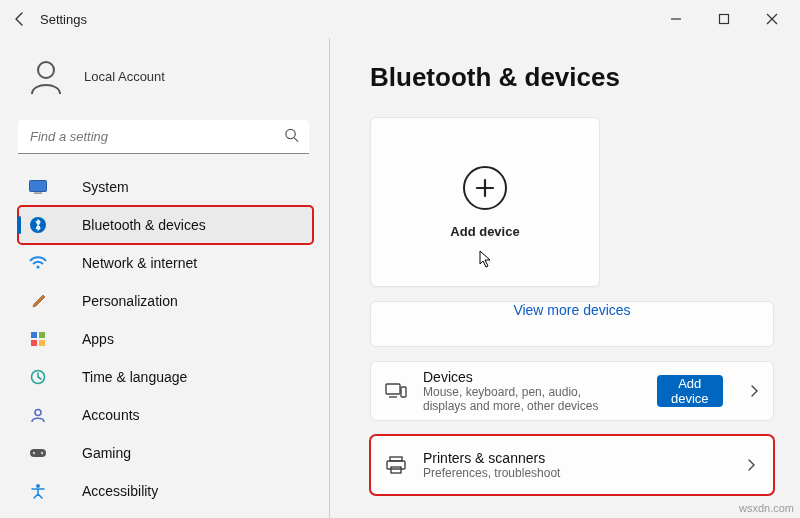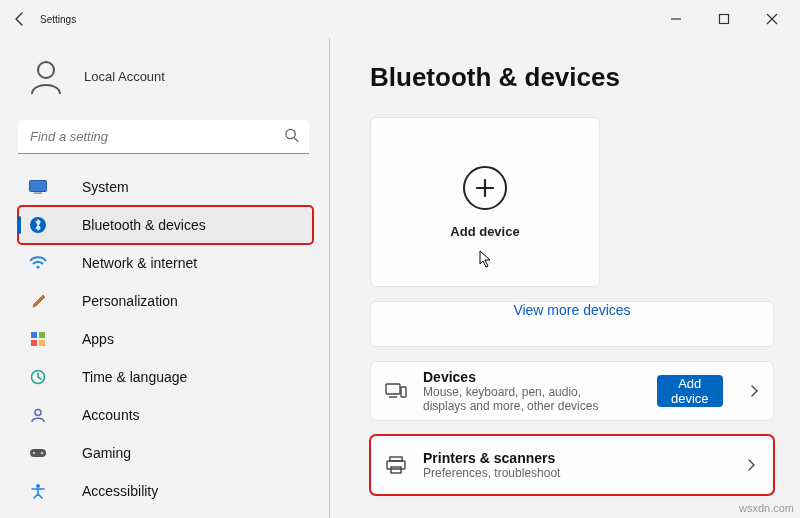--- a/index.html
+++ b/index.html
@@ -25,21 +25,21 @@
     height: 38px;
     display: flex;
     align-items: center;
     padding: 0 8px;
     background: #f3f3f3;
   }
   .titlebar .back {
     width: 24px; height: 24px; display:flex;align-items:center;justify-content:center;
     margin-right: 8px;
   }
-  .titlebar .title { font-size: 10px; color:#222; }
+  .titlebar .title { font-size: 13px; color:#222; }
   .winbtns { margin-left: auto; display: flex; gap: 8px; }
   .winbtn { width: 40px; height: 28px; display:flex;align-items:center;justify-content:center; }
   .body {
     flex: 1;
     display: flex;
     overflow: hidden;
   }
   .sidebar {
     width: 330px;
     padding: 6px 16px 0 18px;
@@ -143,21 +143,21 @@
     background: #fdfdfd;
     border: 1px solid #e5e5e5;
     border-radius: 6px;
     display:flex; align-items:center;
     padding: 0 14px;
     gap: 16px;
   }
   .setting-row.hl { outline: 2px solid #d81b1b; outline-offset: -1px; }
   .setting-row .ricon { width:22px; height:22px; display:flex;align-items:center;justify-content:center; flex:0 0 22px; }
   .setting-row .texts { display:flex; flex-direction:column; }
-  .setting-row .t1 { font-size: 14px; color:#111;font-weight:bold; }
+  .setting-row .t1 { font-size: 14px; color:#111; }
   .setting-row .t2 { font-size: 12px; color:#666; }
   .setting-row .spacer { flex:1; }
   .btn-primary {
     background: #0067c0; color:#fff; border:none; border-radius:4px;
     height: 32px; padding: 0 14px; font-size: 13px; cursor:pointer;
   }
   .chev { width:16px; height:16px; display:flex;align-items:center;justify-content:center; margin-left:10px; }
   .watermark {
     position:absolute; right:6px; bottom:4px; font-size:11px; color:#999;
   }

